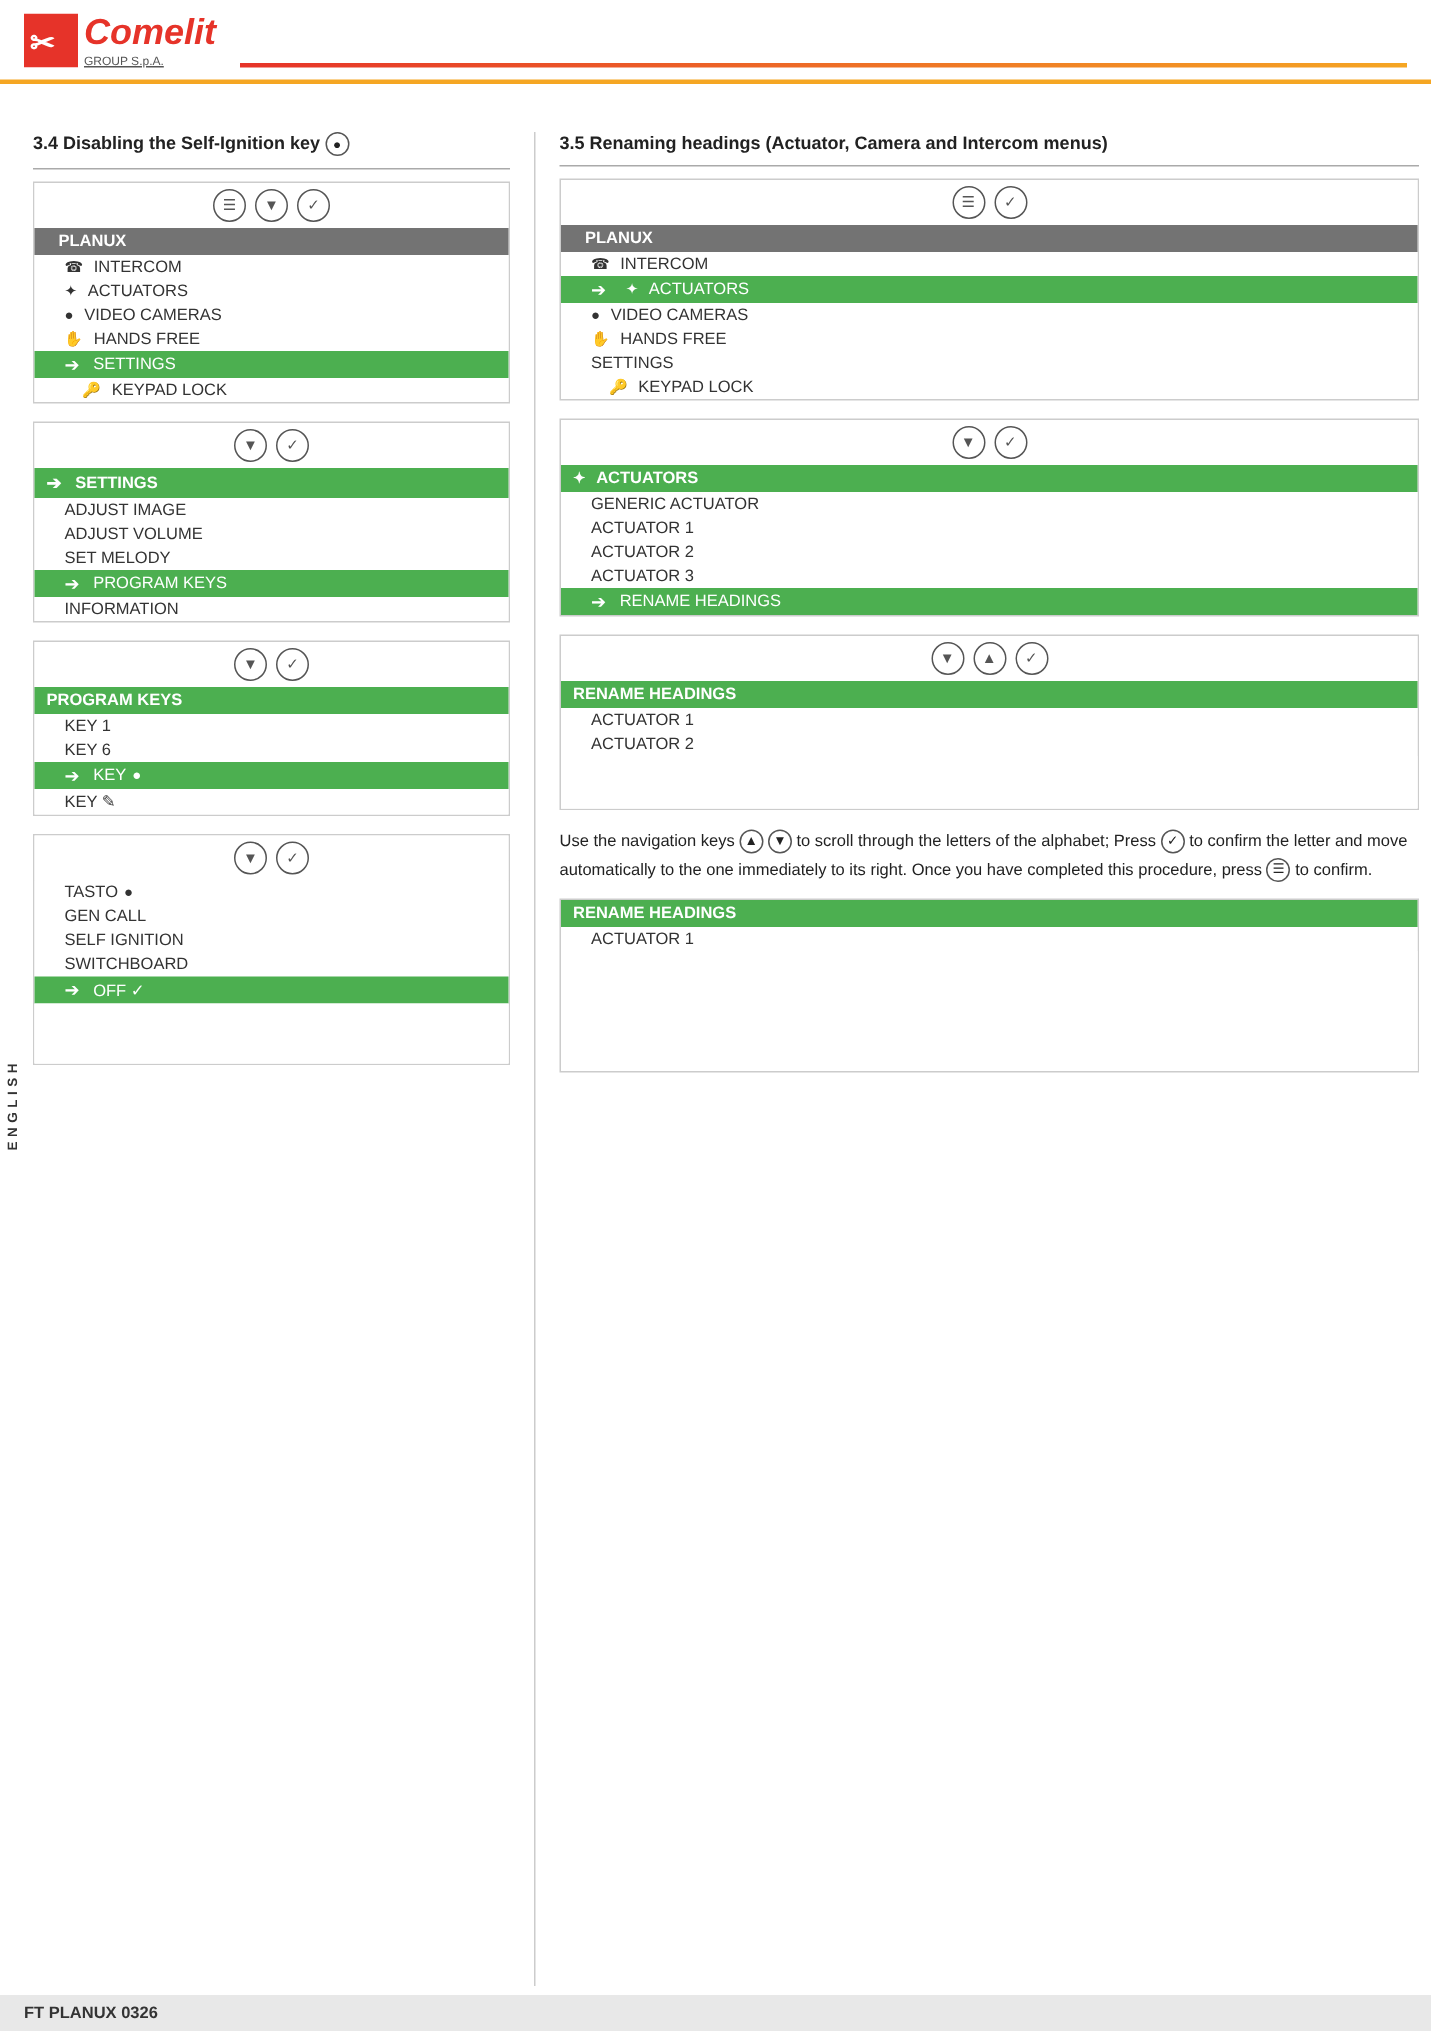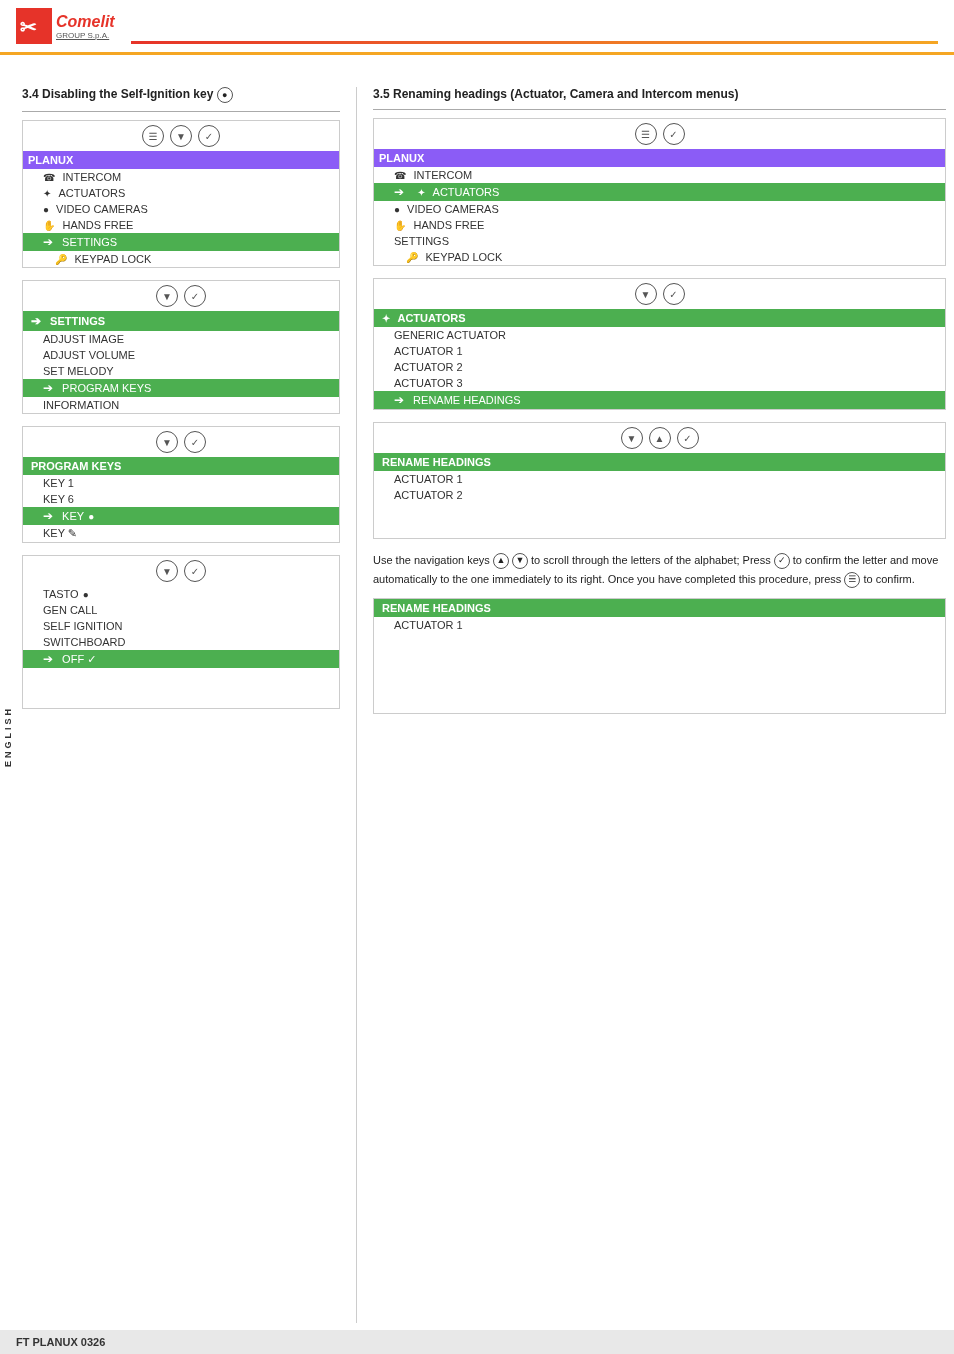--- a/index.html
+++ b/index.html
@@ -5,21 +5,21 @@
     * { box-sizing: border-box; margin: 0; padding: 0; }
     body { font-family: Arial, sans-serif; background: #fff; width: 954px; min-height: 1354px; font-size: 12px; }
 
     .header { background: #fff; border-bottom: 3px solid #f5a623; padding: 8px 16px; display: flex; align-items: center; }
     .logo-area { display: flex; align-items: center; gap: 4px; }
 
     
     .menu-box { border: 1px solid #ccc; margin-bottom: 12px; }
     .menu-controls { display: flex; gap: 6px; padding: 4px 8px; background: #fff; justify-content: center; }
     .ctrl-btn { width: 22px; height: 22px; border-radius: 50%; border: 1.5px solid #555; display: flex; align-items: center; justify-content: center; font-size: 10px; color: #555; background: #fff; }
-    .menu-header { background: #8b5cf6; color: #fff; font-weight: bold; font-size: 11px; padding: 3px 5px; }
+    .menu-header { background: #737373; color: #fff; font-weight: bold; font-size: 11px; padding: 3px 16px; }
     .menu-item { padding: 2px 8px; font-size: 11px; color: #333; display: flex; align-items: center; gap: 4px; }
     .menu-item.selected { background: #4caf50; color: #fff; }
     .menu-item.sub { padding-left: 20px; }
     .menu-item.sub2 { padding-left: 32px; }
     .arrow-white { color: #fff; font-size: 12px; margin-right: 2px; }
     .menu-body { background: #fff; }
 
     .rename-final { border: 1px solid #ccc; margin-top: 10px; }
 
     .wrapper { position: relative; }
@@ -32,21 +32,21 @@
 <div class="wrapper" style="position:relative; min-height:1354px;">
 
   <div class="header">
     <div class="logo-area">
 
       <svg width="36" height="36" viewBox="0 0 36 36">
         <rect width="36" height="36" fill="#e63329"></rect>
         <text x="4" y="26" font-size="20" fill="white" font-weight="bold">✂</text>
       </svg>
       <div>
-        <div style="font-size:16px; font-weight:bold; color:#e63329; font-style:italic;">Comelit</div>
+        <div style="font-size:24px; font-weight:bold; color:#e63329; font-style:italic;">Comelit</div>
         <div style="font-size:8px; color:#555;text-decoration:underline;">GROUP S.p.A.</div>
       </div>
     </div>
     <div style="flex:1; height:3px; background: linear-gradient(to right, #e63329, #f5a623); margin-left:16px; align-self: flex-end;"></div>
   </div>
 
   <div class="english-side" style="position:absolute; left:0; top:200px; bottom:80px; width:16px; display:flex; align-items:center; justify-content:center; z-index:10;">
     <span style="writing-mode:vertical-rl; transform:rotate(180deg); font-size:9px; font-weight:bold; letter-spacing:3px; color:#333;">ENGLISH</span>
   </div>
 

